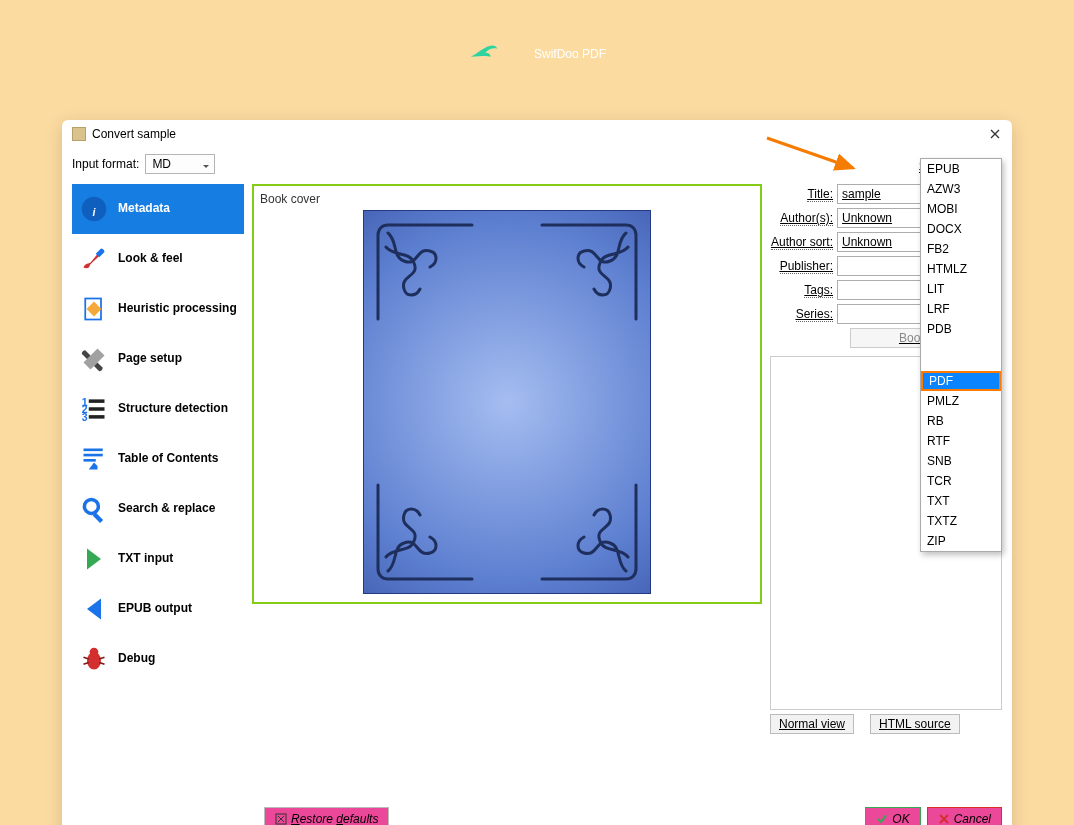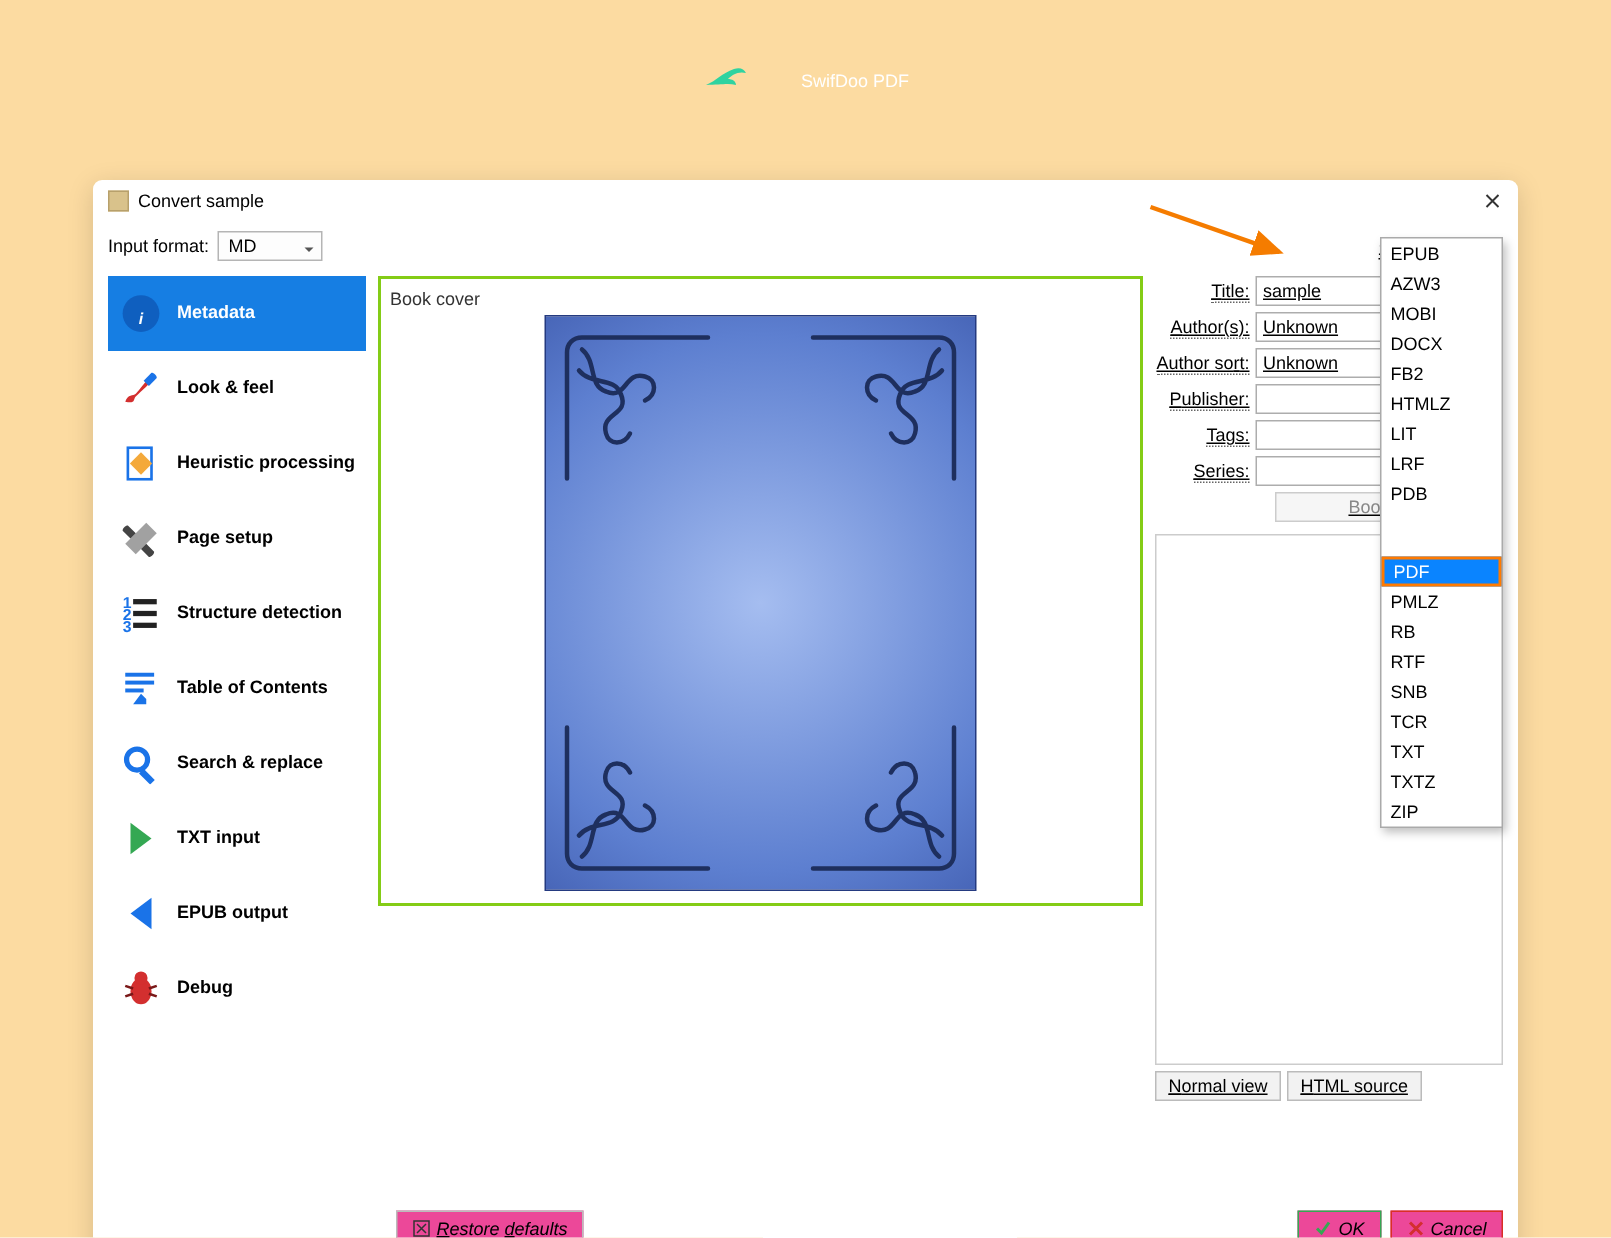--- a/index.html
+++ b/index.html
@@ -56,21 +56,21 @@
   .chk .box{ width:13px;height:13px;border:1px solid #888;background:#fff;}
 
   .rightcol{ width:240px; padding-left:8px; display:flex; flex-direction:column; position:relative;text-decoration:underline;}
   .frow{ display:flex; align-items:center; margin-bottom:4px;}
   .frow label{ width:76px; text-align:right; margin-right:4px; }
   .frow label span{border-bottom:1px dotted #666;}
   .frow label u{text-decoration:underline;}
   .frow input{ flex:1; height:20px; border:1px solid #adadad; padding:0 4px; }
   .frow .disp{ flex:1; height:20px; border:1px solid #ccc; background:#f6f6f6; color:#888; display:flex; align-items:center; justify-content:center;}
   .panelbox{ flex:1; border:1px solid #ccc; margin-top:4px;}
-  .tabs{ display:flex; gap:4px; margin-top:4px;}
+  .tabs{ display:flex; gap:16px; margin-top:4px;}
   .tab{ padding:2px 8px; border:1px solid #bbb; background:#f2f2f2; cursor:pointer;}
   .tab u{text-decoration:underline;}
 
   .footer{ position:absolute; bottom:10px; left:10px; right:10px; display:flex; align-items:center;}
   .btn{ height:24px; padding:0 10px; border:1px solid #bbb; background:#ec4899; display:inline-flex; align-items:center; gap:4px; cursor:pointer;font-style:italic;}
   .btn.ok{ border-color:#34a853;}
   .btn.cancel{ border-color:#d93025;}
   .btn svg{width:12px;height:12px;}
   .footer .btn u{text-decoration:underline;}
   .footer .spacer{flex:1;}

